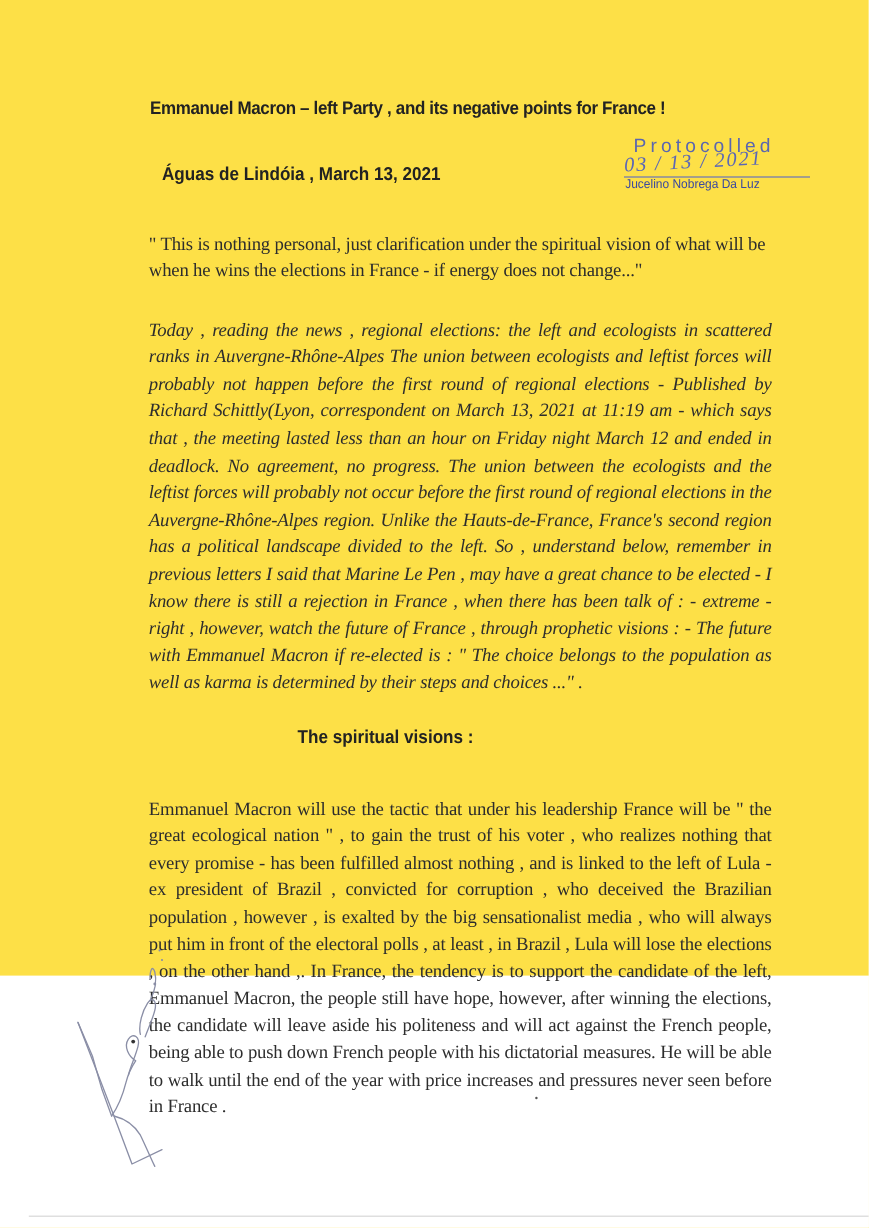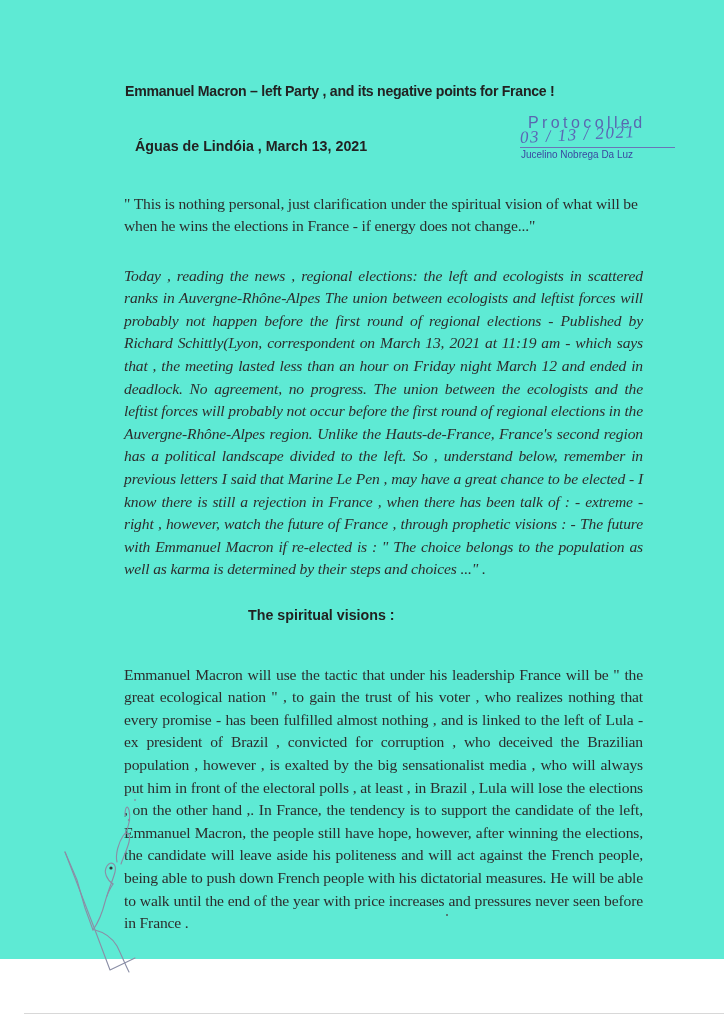--- a/index.html
+++ b/index.html
@@ -11,22 +11,22 @@
       width: 724px;
       height: 1023px;
       position: relative;
       overflow: hidden;
       font-family: "Liberation Serif", "DejaVu Serif", serif;
       color: #2b2b2b;
     }
     .page {
       position: absolute;
       left: 0; top: 0;
-      width: 724px; height: 959px;
-      background: #5eead4;
+      width: 724px; height: 813px;
+      background: #fde047;
     }
     .title {
       position: absolute;
       left: 125px;
       top: 80px;
       width: 580px;
       font-family: "Liberation Sans", "DejaVu Sans", sans-serif;
       font-weight: bold;
       font-size: 15.2px;
       line-height: 21px;

